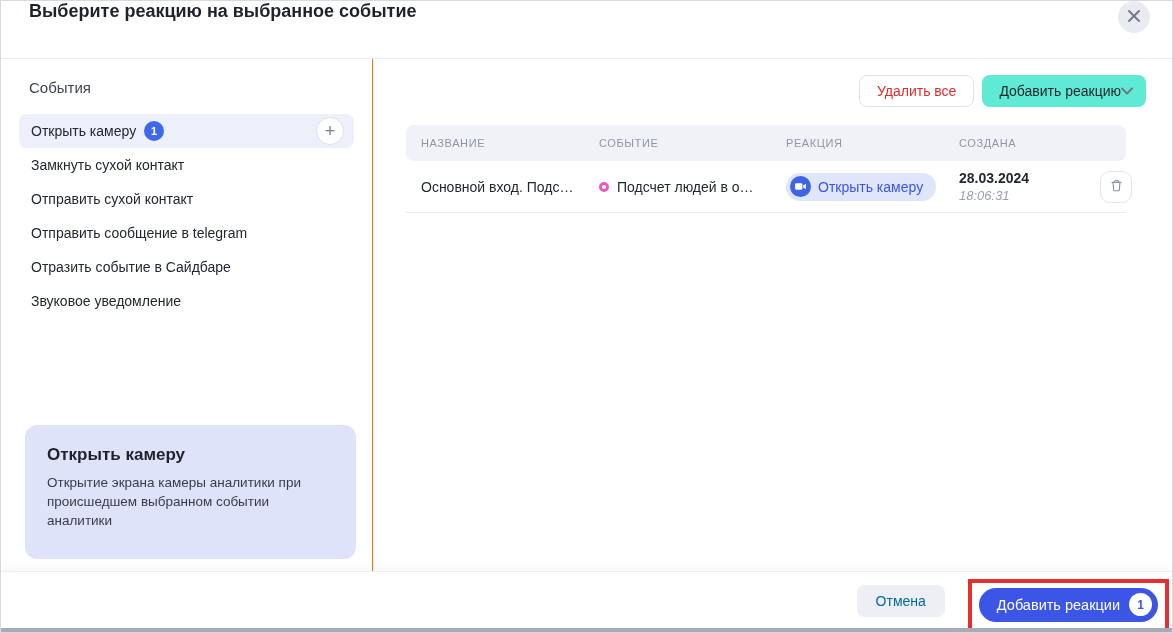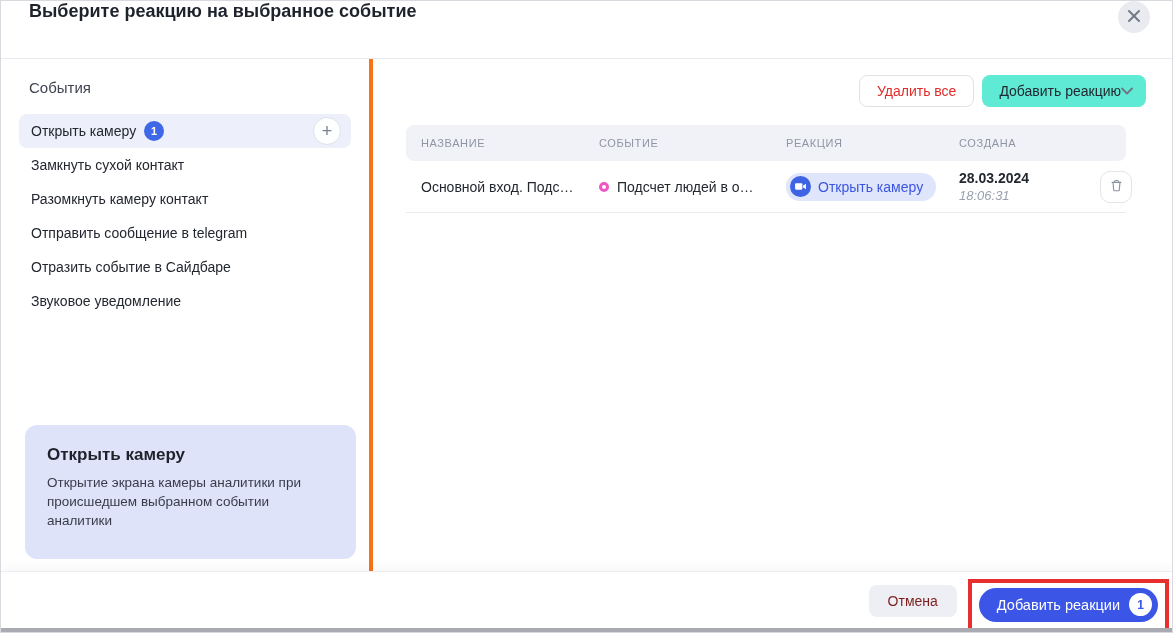--- a/index.html
+++ b/index.html
@@ -16,21 +16,21 @@
   }
   .modal-title { font-size:18px; font-weight:700; color:#1e222b; flex:1; }
   .close-btn {
     width:32px; height:32px; border-radius:50%; background:#e9ebf1; border:none;
     display:flex; align-items:center; justify-content:center; cursor:pointer;
   }
   .close-btn svg { stroke:#70share7b88; }
   
   .sidebar {
     position:absolute; left:0; top:58px; width:372px; height:512px;
-    border-right:4px solid #f97316;
+    border-right:1px solid #f97316;
   }
   .sidebar-heading { margin:20px 0 18px 28px; font-size:15px; color:#3f4450; }
   .event-list { padding:0 18px; }
   .event-item {
     height:34px; display:flex; align-items:center; padding:0 10px 0 12px;
     font-size:14px; color:#23272f; border-radius:8px; cursor:pointer;
   }
   .event-item.selected { background:#edf0fa; }
   .count-badge {
     min-width:20px; height:20px; padding:0 4px; margin-left:8px; border-radius:10px;
@@ -85,21 +85,21 @@
   .trash-btn {
     width:32px; height:32px; border-radius:10px; background:#fff; border:1px solid #e4e5eb;
     display:flex; align-items:center; justify-content:center; cursor:pointer; margin-left:14px;
   }
   
   .modal-footer {
     position:absolute; left:0; right:0; top:570px; height:59px; background:#fff;
     border-top:1px solid #ededf2; box-shadow:0 -5px 10px rgba(30,34,43,.03);
     display:flex; align-items:center; justify-content:flex-end; padding-right:3px;
   }
-  .btn-cancel { padding:0 19px; background:#edeff4; border:none; color:#7f1d1d; margin-right:11px; }
+  .btn-cancel { padding:0 19px; background:#edeff4; border:none; color:#0369a1; margin-right:23px; }
   .annotation-box {
     border:4px solid #e7302e; padding:5px 7px; display:flex; align-items:center;
     margin-bottom:-14px; padding-bottom:12px;
   }
   .btn-submit {
     height:34px; border-radius:17px; background:#3b55e6; border:none; cursor:pointer;
     color:#fff; font-size:14.5px; font-family:inherit; padding:0 6px 0 18px;
     display:inline-flex; align-items:center; gap:9px;
   }
   .submit-badge {
@@ -132,21 +132,21 @@
         <span>Открыть камеру</span>
         <span class="count-badge">1</span>
         <button class="add-event-btn">
           <span>+</span>
         </button>
       </div>
       <div class="event-item">
         <span>Замкнуть сухой контакт</span>
       </div>
       <div class="event-item">
-        <span>Разомкнуть камеру контакт</span>
+        <span>Отправить сухой контакт</span>
       </div>
       <div class="event-item">
         <span>Отправить сообщение в telegram</span>
       </div>
       <div class="event-item">
         <span>Отразить событие в Сайдбаре</span>
       </div>
       <div class="event-item">
         <span>Звуковое уведомление</span>
       </div>

